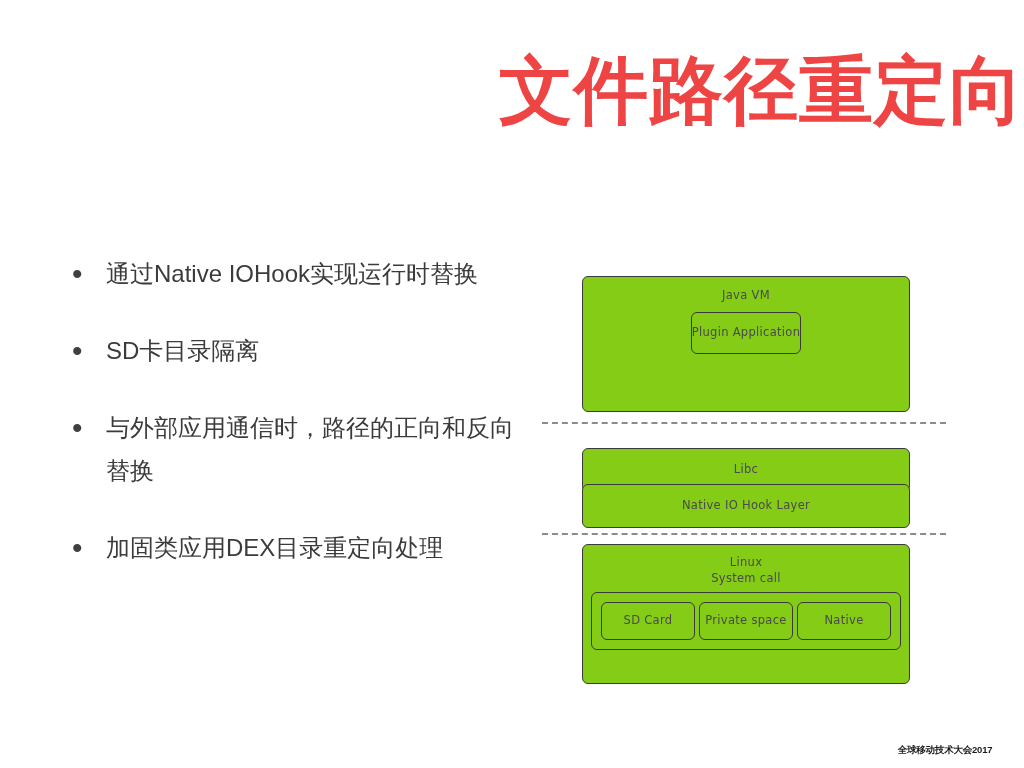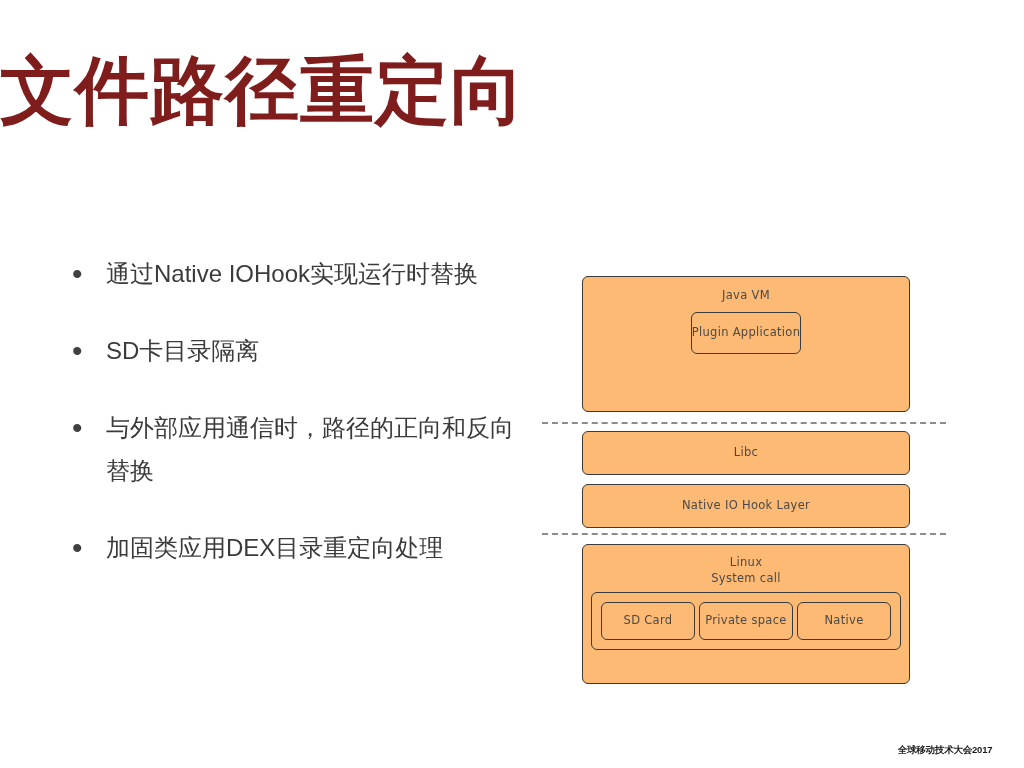--- a/index.html
+++ b/index.html
@@ -18,27 +18,27 @@
   .slide {
     position: absolute;
     inset: 0;
     background: #ffffff;
   }
 
   
   .slide-title {
     position: absolute;
     left: 0;
-    right: 16px;
+    right: 0;
     top: 47px;
-    text-align: left;
+    text-align: right;
     font-size: 74px;
     line-height: 1.18;
     font-weight: 700;
-    color: #7f1d1d;
+    color: #ef4444;
     letter-spacing: 1px;
     white-space: nowrap;
   }
 
   
   .bullets {
     position: absolute;
     left: 66px;
     top: 252px;
     width: 448px;
@@ -73,21 +73,21 @@
     left: 540px;
     top: 268px;
     width: 410px;
     height: 392px;
   }
 
   .box {
     box-sizing: border-box;
     border: 1.6px solid #3a3a3a;
     border-radius: 6px;
-    background: #fdba74;
+    background: #84cc16;
     position: relative;
   }
 
   .box-label {
     font-size: 11.5px;
     color: #4a4a4a;
     text-align: center;
     letter-spacing: 0.3px;
     line-height: 1.35;
     font-family: "DejaVu Sans", "Liberation Sans", sans-serif;
@@ -133,21 +133,21 @@
   
   .mid-box {
     position: absolute;
     left: 42px;
     width: 328px;
     height: 44px;
     display: flex;
     align-items: center;
     justify-content: center;
   }
-  .mid-libc { top: 163px; }
+  .mid-libc { top: 180px; }
   .mid-hook { top: 216px; }
 
   
   .linux-outer {
     position: absolute;
     left: 42px;
     top: 276px;
     width: 328px;
     height: 140px;
     padding: 7px 8px 8px 8px;

